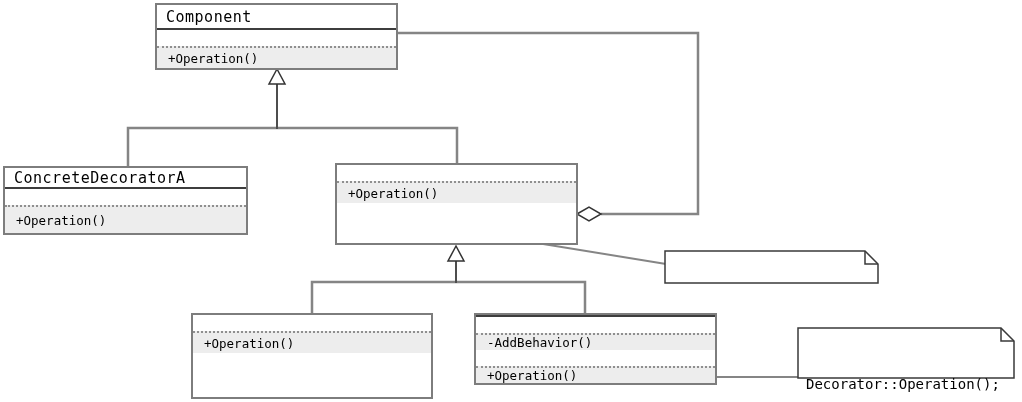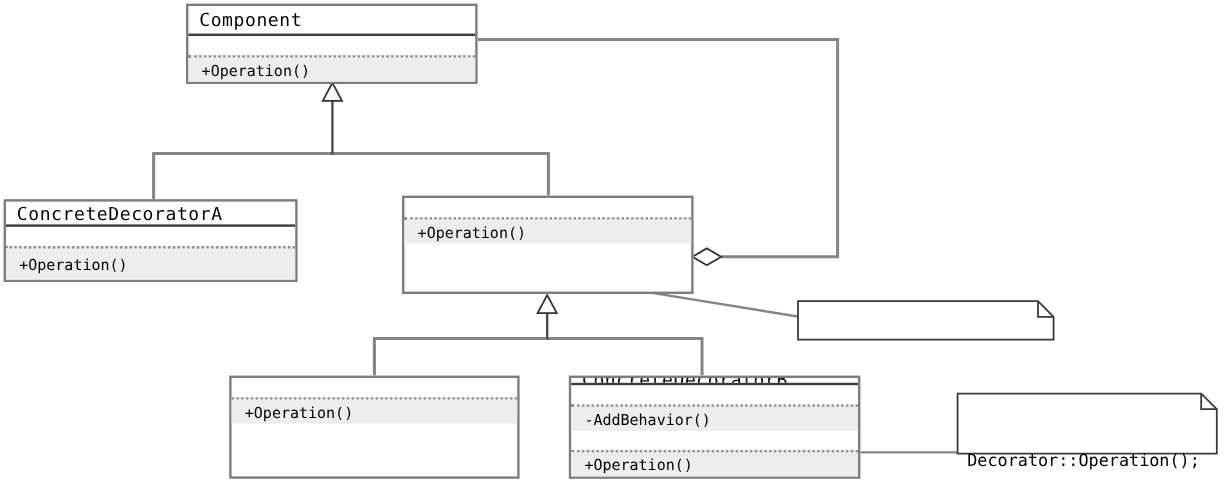--- a/index.html
+++ b/index.html
@@ -48,21 +48,21 @@
     font-size:12.5px;
     white-space:nowrap;
     overflow:hidden;
   }
   .uml-row.tall{height:26px;}
 
   .box-component        {left:155px; top:3px;   width:243px; height:67px;}
   .box-concretecomponent{left:3px;   top:166px; width:245px; height:69px;}
   .box-decorator        {left:335px; top:163px; width:243px; height:82px;}
   .box-decoratora       {left:191px; top:313px; width:242px; height:86px;}
-  .box-decoratorb       {left:474px; top:313px; width:243px; height:86px;}
+  .box-decoratorb       {left:474px; top:313px; width:243px; height:72px;}
 
   
   .note-text{
     position:absolute;
     font-size:14px;
     line-height:21px;
     white-space:pre;
   }
   .note1-text{left:674px; top:257px;}
   .note2-text{left:806px; top:332px;}

